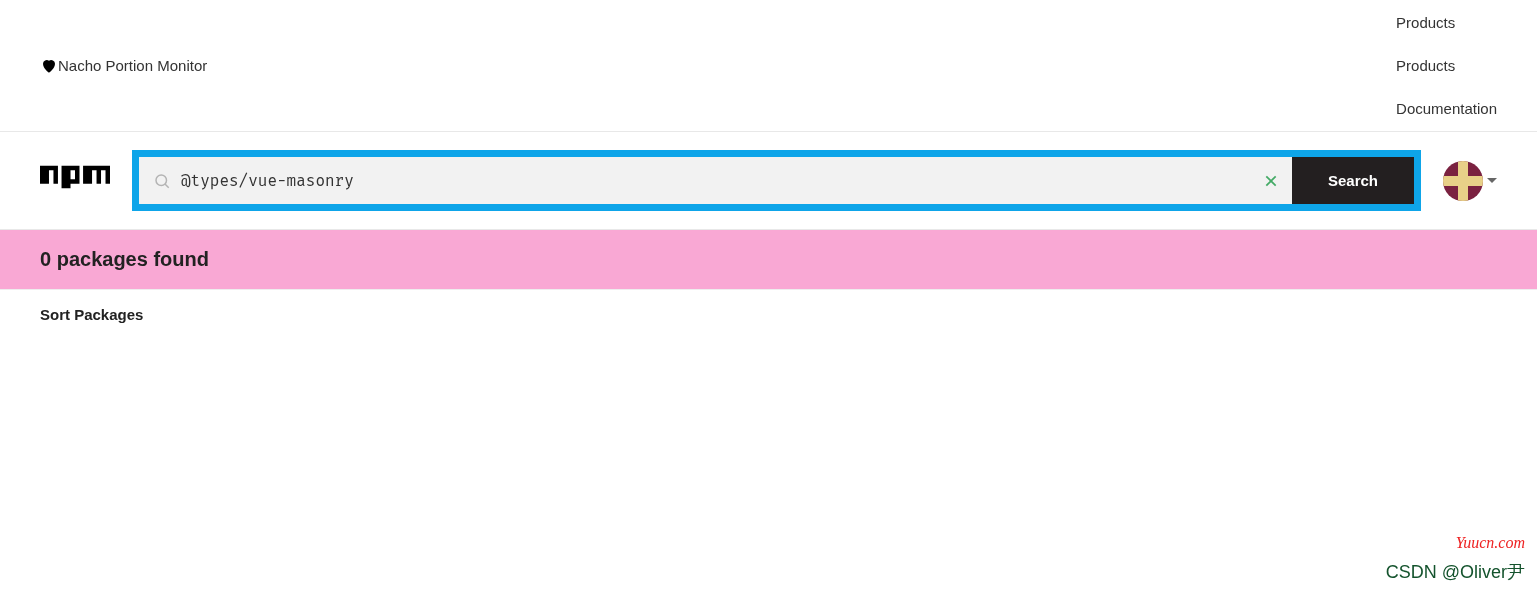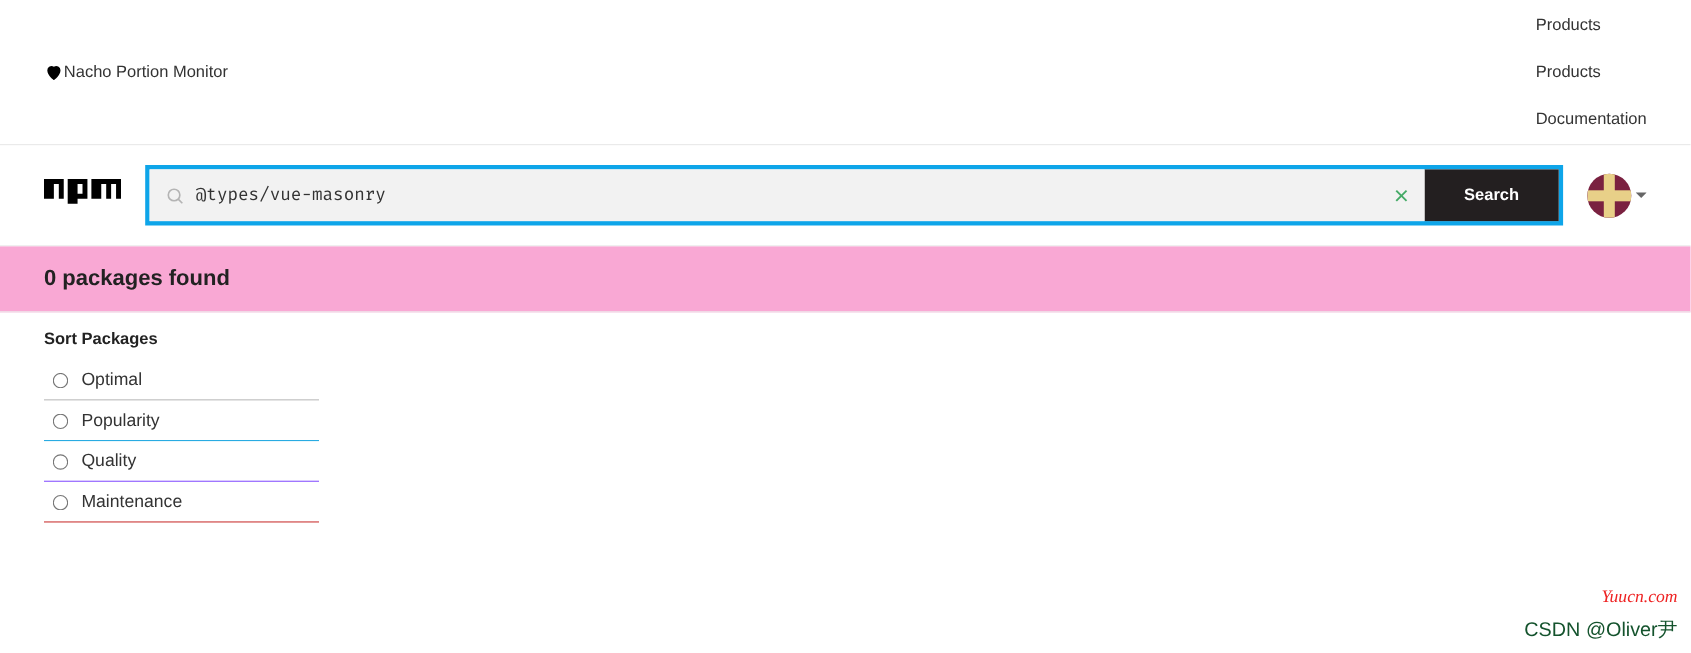--- a/index.html
+++ b/index.html
@@ -22,21 +22,21 @@
       display: flex;
       align-items: center;
       padding: 18px 40px;
       gap: 22px;
       border-bottom: 1px solid #e8e8e8;
     }
     .npm-logo { font-family: monospace; font-weight: 900; font-size: 28px; letter-spacing: 1px; color: #000; }
     .search-container {
       flex: 1;
       display: flex;
-      border: 4px solid #0ea5e9;
+      border: 7px solid #0ea5e9;
     }
     .search-box {
       flex: 1;
       display: flex;
       align-items: center;
       background: #f2f2f2;
       padding: 0 14px;
       gap: 10px;
       position: relative;
     }
@@ -146,34 +146,16 @@
       </svg>
   </div>
 </div>
 
 <div class="results-bar">
   <div class="results-count">0 packages found</div>
 </div>
 
 <div class="content">
   <div class="sort-heading">Sort Packages</div>
-  <ul class="sort-list">
-    <li class="sort-item b-optimal">
-      <input type="radio" name="sort" style="">
-      <span class="sort-label">Optimal</span>
-    </li>
-    <li class="sort-item b-popularity">
-      <input type="radio" name="sort" style="">
-      <span class="sort-label">Popularity</span>
-    </li>
-    <li class="sort-item b-quality">
-      <input type="radio" name="sort" style="">
-      <span class="sort-label">Quality</span>
-    </li>
-    <li class="sort-item b-maintenance">
-      <input type="radio" name="sort" style="">
-      <span class="sort-label">Maintenance</span>
-    </li>
-  </ul>
 </div>
 
 <div class="watermark1">Yuucn.com</div>
 <div class="watermark2">CSDN @Oliver尹</div>
 
 </body></html>

